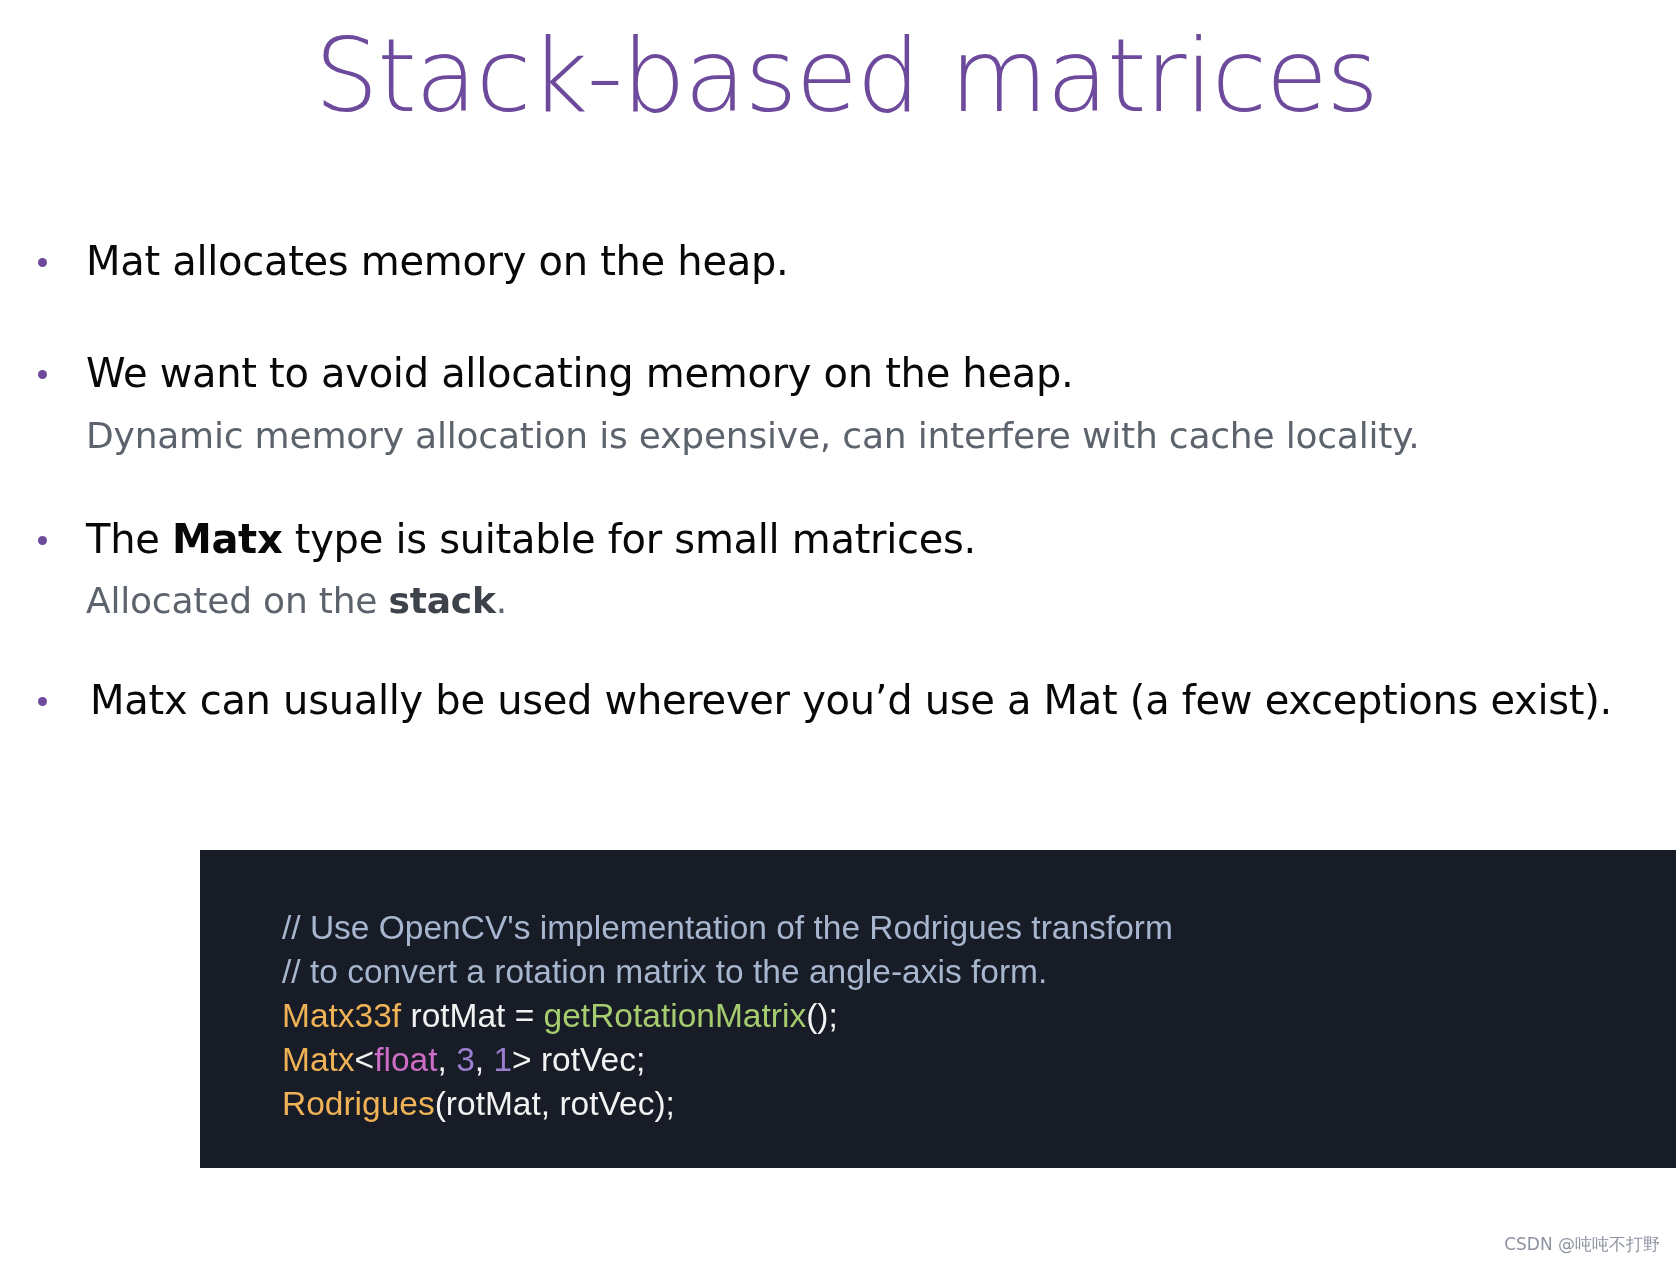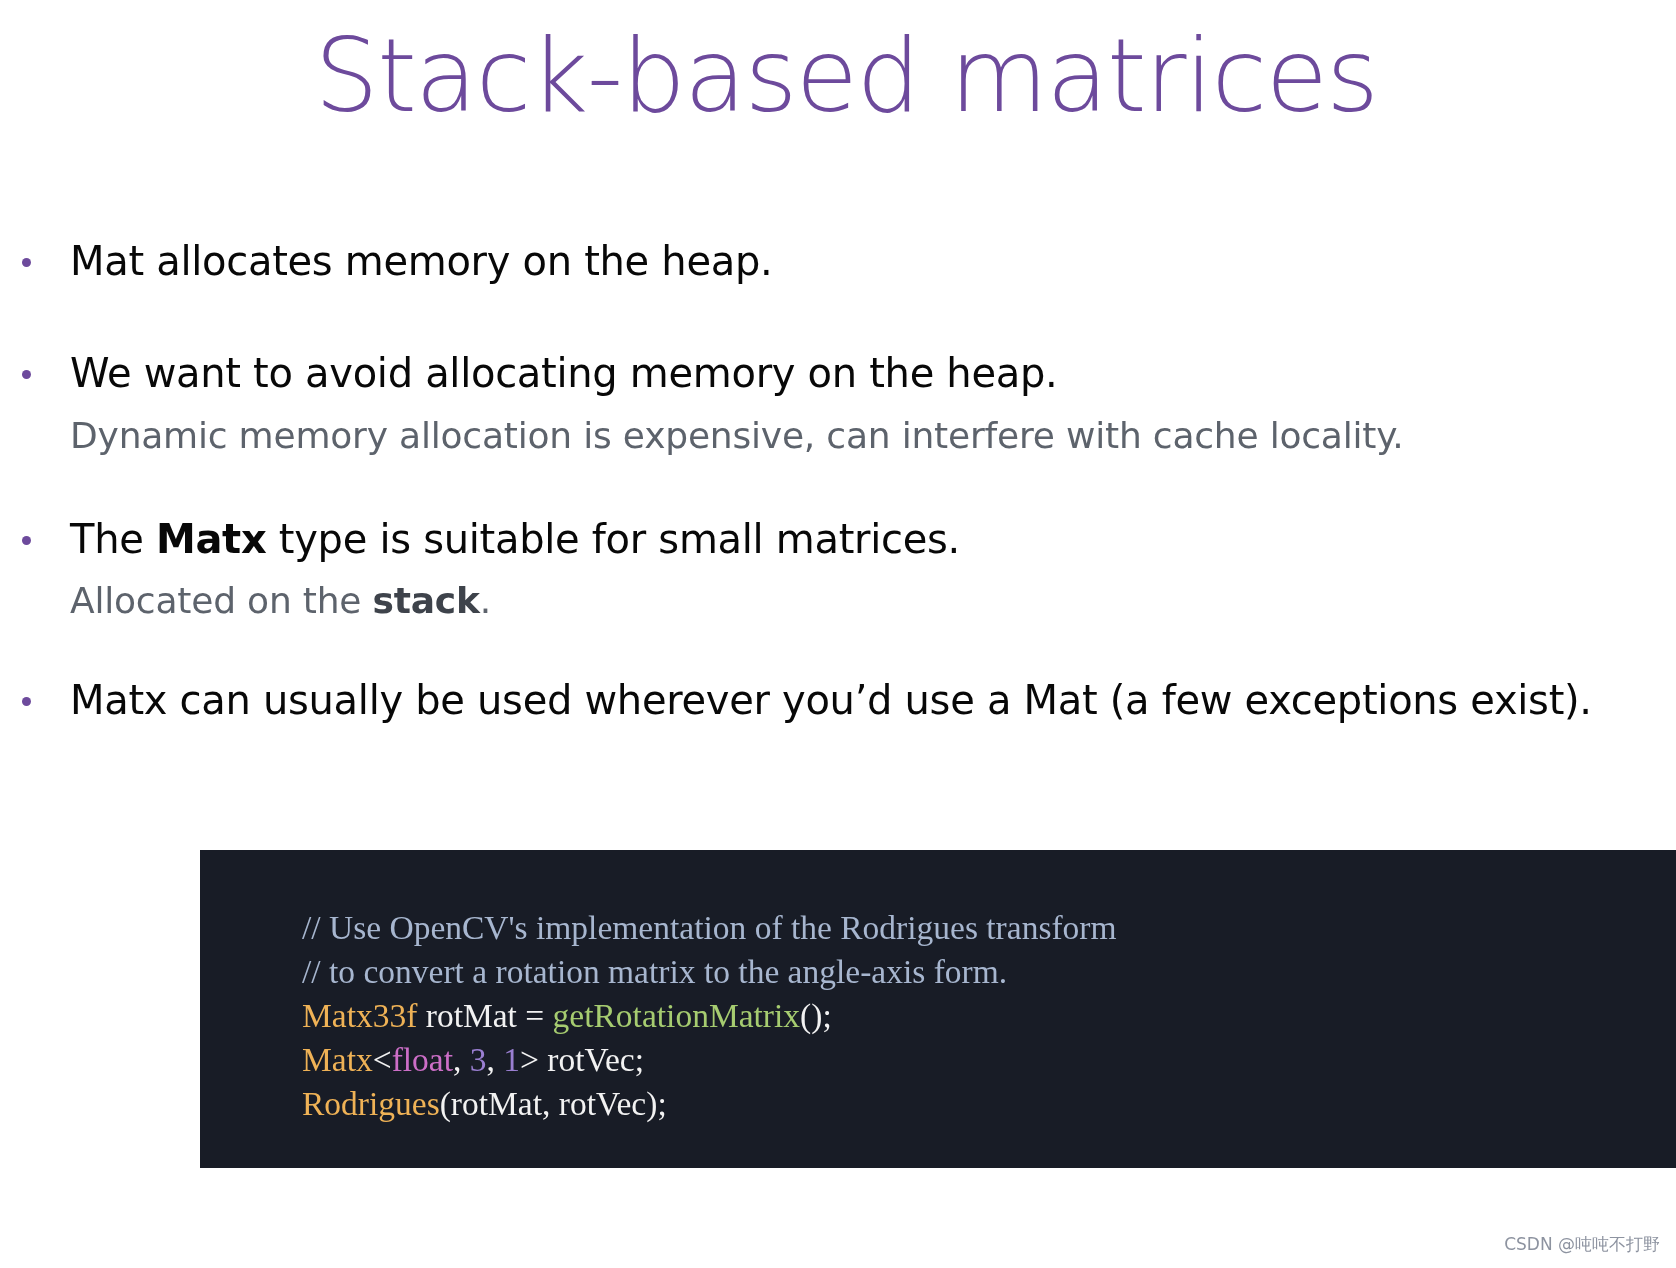--- a/index.html
+++ b/index.html
@@ -37,30 +37,30 @@
     letter-spacing: -1.5px;
     color: #6d4a9c;
     white-space: nowrap;
     padding-left: 8px;
   }
 
   
   .bullets {
     position: absolute;
     top: 236px;
-    left: 8px;
+    left: 24px;
     right: 60px;
   }
 
   .bullet-block {
     position: relative;
     padding-left: 62px;
     margin-bottom: 46px;
   }
-  .bullet-block:last-child { margin-bottom: 16px; }
+  .bullet-block:last-child { margin-bottom: 16px; text-align: center; }
 
   .bullet-dot {
     position: absolute;
     left: 14px;
     top: 22px;
     width: 9px;
     height: 9px;
     border-radius: 50%;
     background: #6d4a9c;
   }
@@ -107,23 +107,23 @@
     left: 200px;
     top: 850px;
     width: 1476px;
     height: 318px;
     background: #181c26;
     overflow: hidden;
   }
 
   .code-body {
     position: absolute;
-    left: 102px;
+    left: 82px;
     top: 56px;
-    font-family: Liberation Serif, serif;
+    font-family: Liberation Sans, sans-serif;
     font-size: 33.5px;
     line-height: 44px;
     letter-spacing: 0px;
     white-space: pre;
     color: #e6e6e6;
   }
   .code-line { display: block; height: 44px; }
 
   .tok-comment { color: #a7b6cf; }
   .tok-type    { color: #efb256; }

